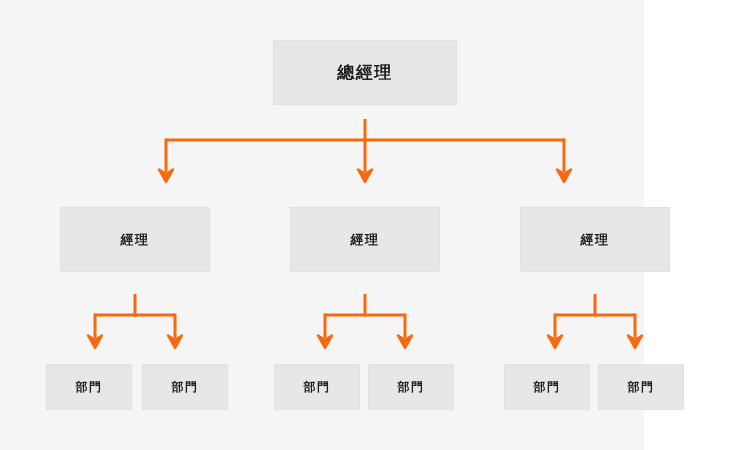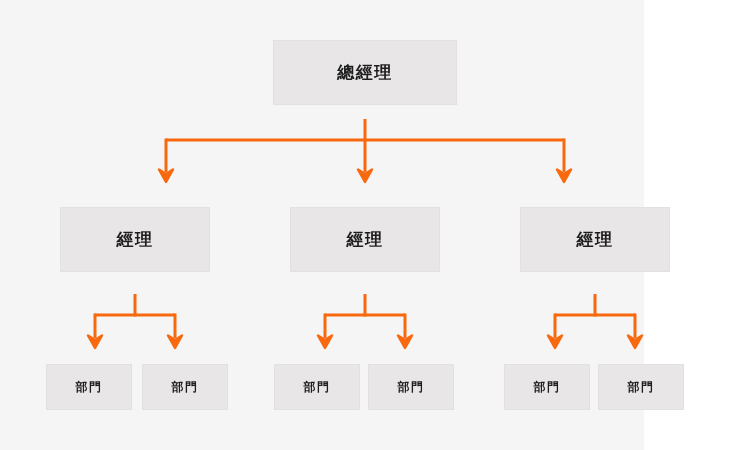--- a/index.html
+++ b/index.html
@@ -38,21 +38,21 @@
     color: #1e1e1e;
     font-weight: bold;
     letter-spacing: 1.5px;
   }
   .node-root {
     left: 273px; top: 40px; width: 184px; height: 65px;
     font-size: 17px;
   }
   .node-manager {
     top: 207px; width: 150px; height: 65px;
-    font-size: 17px;
+    font-size: 13px;
   }
   .node-manager.m0 { left: 60px; }
   .node-manager.m1 { left: 290px; }
   .node-manager.m2 { left: 520px; }
   .node-dept {
     top: 364px; width: 86px; height: 46px;
     font-size: 12px;
   }
   .node-dept.d0 { left: 46px; }
   .node-dept.d1 { left: 142px; }

